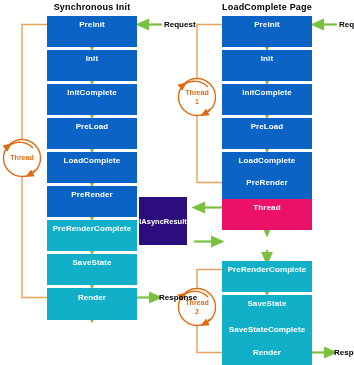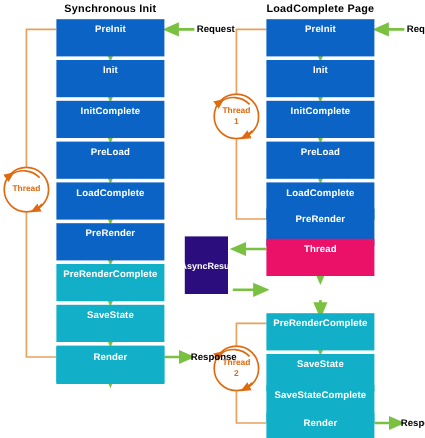--- a/index.html
+++ b/index.html
@@ -187,21 +187,21 @@
   <div class="node teal" style="left: 47px; top: 220px; width: 90px; background: rgb(18, 176, 200);">PreRenderComplete</div>
   <div class="node teal" style="left: 47px; top: 254px; width: 90px; background: rgb(18, 176, 200);">SaveState</div>
   <div class="node teal" style="left: 47px; top: 288px; width: 90px; background: rgb(18, 176, 200);">SaveStateComplete</div>
   <div class="node teal" style="left: 47px; top: 289px; width: 90px; background: rgb(18, 176, 200);">Render</div>
 
   <div class="edge-label" style="left:164px; top:20px;">Request</div>
   <div class="edge-label" style="left:159px; top:293px;">Response</div>
 
   <div class="thread-label" style="left: 2px; top: 154px; width: 40px; color: rgb(224, 106, 16);">Thread</div>
 
-  <div class="iasync" style="left: 154px; top: 197px; width: 36px; height: 48px; background: rgb(43, 13, 126);">IAsyncResult</div>
+  <div class="iasync" style="left: 139px; top: 197px; width: 48px; height: 48px; background: rgb(43, 13, 126);">IAsyncResult</div>
 
   <div class="node blue" style="left: 222px; top: 16px; width: 90px; background: rgb(11, 99, 197);">PreInit</div>
   <div class="node blue" style="left: 222px; top: 50px; width: 90px; background: rgb(11, 99, 197);">Init</div>
   <div class="node blue" style="left: 222px; top: 84px; width: 90px; background: rgb(11, 99, 197);">InitComplete</div>
   <div class="node blue" style="left: 222px; top: 118px; width: 90px; background: rgb(11, 99, 197);">PreLoad</div>
   <div class="node blue" style="left: 222px; top: 152px; width: 90px; background: rgb(11, 99, 197);">LoadComplete</div>
   <div class="node blue" style="left: 222px; top: 174px; width: 90px; background: rgb(11, 99, 197);">PreRender</div>
   <div class="node pink" style="left: 222px; top: 199px; width: 90px; background: rgb(235, 17, 104);">Thread</div>
   <div class="node teal" style="left: 222px; top: 261px; width: 90px; background: rgb(18, 176, 200);">PreRenderComplete</div>
   <div class="node teal" style="left: 222px; top: 295px; width: 90px; background: rgb(18, 176, 200);">SaveState</div>

